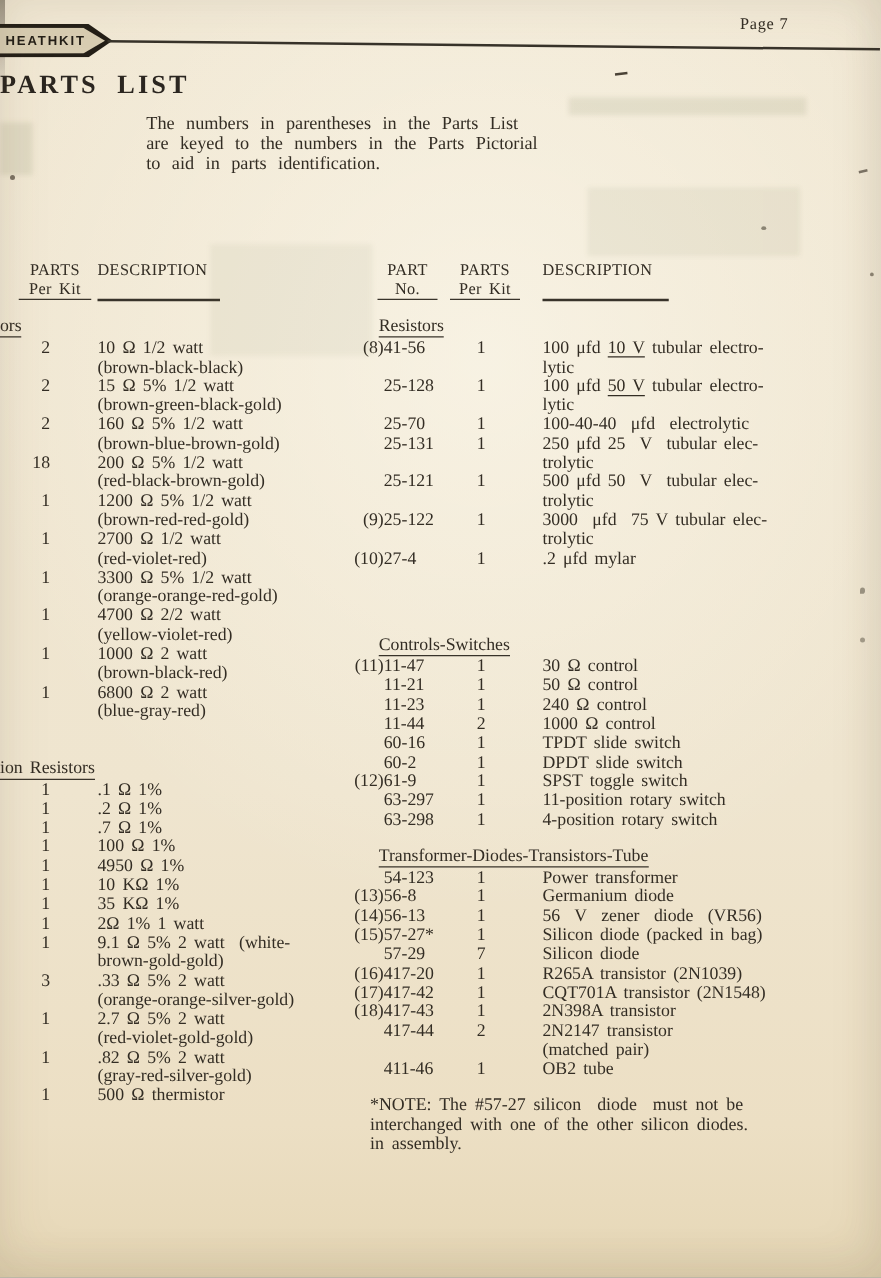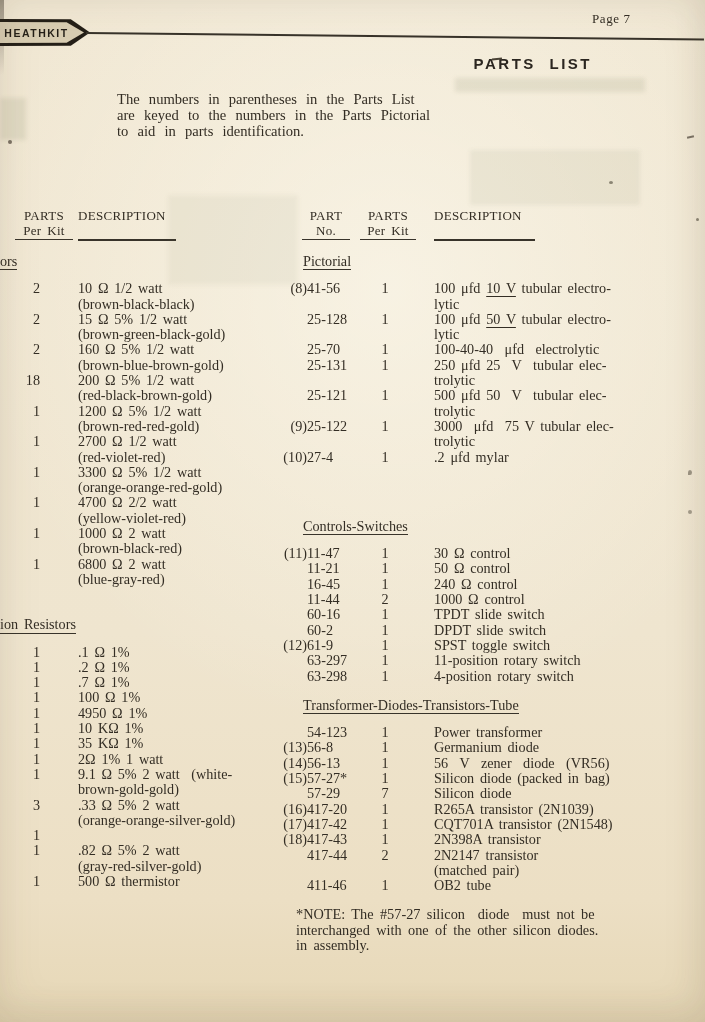--- a/index.html
+++ b/index.html
@@ -20,22 +20,22 @@
   .logo{position:absolute;left:-6px;top:19px;width:96px;height:27px;background:#241f17;
         clip-path:polygon(0 0,80% 1%,100% 50%,80% 99%,0 100%);}
   .logo-inner{position:absolute;left:3px;top:3px;right:6px;bottom:3px;background:#d8cdb2;
         clip-path:polygon(0 0,80% 1%,100% 50%,80% 99%,0 100%);
         display:flex;align-items:center;justify-content:center;
         font-family:"Liberation Sans",sans-serif;font-weight:bold;font-size:10.5px;
         letter-spacing:1.5px;color:#241f17;padding-right:8px;}
   .page-number{position:absolute;left:592px;top:11px;font-size:13px;letter-spacing:.6px;}
   .top-rule{position:absolute;left:86px;top:32px;width:618px;height:2.2px;background:#38332a;
         transform:rotate(.6deg);transform-origin:left center;}
-  .title{position:absolute;left:0;top:55px;width:592px;margin:0;text-align:right;
-        font-family:Liberation Sans, sans-serif;font-weight:bold;font-size:15px;
+  .title{position:absolute;left:0;top:55px;width:592px;margin:0;text-align:left;
+        font-family:Liberation Serif, serif;font-weight:bold;font-size:21px;
         letter-spacing:2.5px;word-spacing:7px;color:#2b2620;}
   .intro{position:absolute;left:117px;top:91px;font-size:14.6px;line-height:16.2px;
         word-spacing:5.5px;}
   .intro-line{white-space:pre;}
   
   .col{position:absolute;top:161px;font-size:14.2px;line-height:15.3px;word-spacing:2.2px;}
   .col-left{left:0;width:283px;}
   .col-right{left:283px;width:422px;}
   .thead{position:relative;height:36px;font-size:13px;letter-spacing:.3px;margin-top:45px;}
   .thead .blk{position:absolute;top:2px;text-align:center;padding-bottom:1px;
@@ -44,21 +44,21 @@
   .rh-part{left:19px;width:48px;}
   .rh-parts{left:77px;width:56px;}
   .hdesc{position:absolute;top:2px;line-height:15px;}
   .lh-desc{left:78px;}
   .rh-desc{left:151px;}
   .hdesc-rule{position:absolute;top:33px;height:1.6px;background:#38332a;}
   .lh-desc-rule{left:78px;width:98px;}
   .rh-desc-rule{left:151px;width:101px;}
   
   .section-heading{display:inline-block;border-bottom:1.5px solid #38332a;
-        padding-bottom:0;margin-bottom:11px;white-space:pre;}
+        padding-bottom:0;margin-bottom:1px;white-space:pre;}
   #left-sections .section:nth-child(1){margin-top:12px;}
   #left-sections .section:nth-child(2){margin-top:30px;}
   #right-sections .section:nth-child(1){margin-top:12px;}
   #right-sections .section:nth-child(2){margin-top:54px;}
   #right-sections .section:nth-child(3){margin-top:14px;}
   #right-sections .section-heading{margin-left:20px;}
   .lrow,.rrow{display:flex;align-items:flex-start;}
   .lqty{flex:none;width:40px;text-align:right;white-space:pre;}
   .ldesc{margin-left:38px;}
   .rref{flex:none;width:24px;text-align:right;white-space:pre;}
@@ -263,20 +263,24 @@
   <div class="lrow">
     <span class="lqty">3</span>
     <div class="ldesc">
                 <div class="tline">.33 Ω 5% 2 watt</div>
                 <div class="tline">(orange-orange-silver-gold)</div>
               </div>
   </div>
 
   <div class="lrow">
     <span class="lqty">1</span>
+    <div class="ldesc">
+                <div class="tline">2.7 Ω 5% 2 watt</div>
+                <div class="tline">(red-violet-gold-gold)</div>
+              </div>
   </div>
 
   <div class="lrow">
     <span class="lqty">1</span>
     <div class="ldesc">
                 <div class="tline">.82 Ω 5% 2 watt</div>
                 <div class="tline">(gray-red-silver-gold)</div>
               </div>
   </div>
 
@@ -299,21 +303,21 @@
       </div>
       <div class="blk rh-parts">
         <div>PARTS</div>
         <div>Per Kit</div>
       </div>
       <div class="hdesc rh-desc">DESCRIPTION</div>
       <div class="hdesc-rule rh-desc-rule"></div>
     </div>
     <div id="right-sections">
   <div class="section">
-    <div class="section-heading">Pictorial</div>
+    <div class="section-heading">Resistors</div>
     <div class="section-rows">
   <div class="rrow">
     <span class="rref">(8)</span>
     <span class="rpart">41-56</span>
     <span class="rqty">1</span>
     <div class="rdesc">
                 <div class="tline">100 μfd <u>10 V</u> tubular electro-</div>
                 <div class="tline">lytic</div>
               </div>
   </div>
@@ -394,21 +398,21 @@
     <span class="rref"></span>
     <span class="rpart">11-21</span>
     <span class="rqty">1</span>
     <div class="rdesc">
                 <div class="tline">50 Ω control</div>
               </div>
   </div>
 
   <div class="rrow">
     <span class="rref"></span>
-    <span class="rpart">16-45</span>
+    <span class="rpart">11-23</span>
     <span class="rqty">1</span>
     <div class="rdesc">
                 <div class="tline">240 Ω control</div>
               </div>
   </div>
 
   <div class="rrow">
     <span class="rref"></span>
     <span class="rpart">11-44</span>
     <span class="rqty">2</span>

